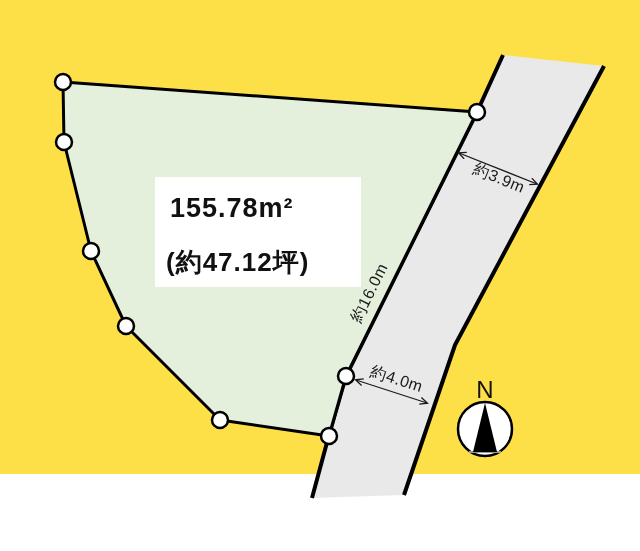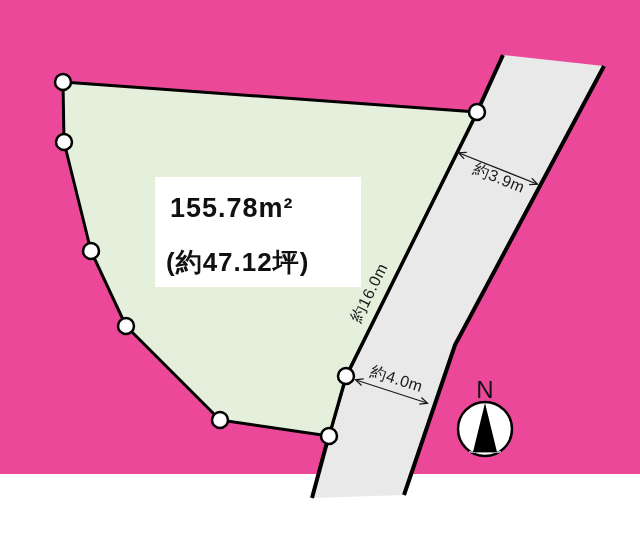--- a/index.html
+++ b/index.html
@@ -8,21 +8,21 @@
     background: #ffffff;
     width: 640px;
     height: 551px;
     overflow: hidden;
     font-family: "Liberation Sans", "DejaVu Sans", sans-serif;
   }
   .canvas {
     position: relative;
     width: 640px;
     height: 474px;
-    background: #ec4899;
+    background: #fde047;
   }
   svg { display: block; }
   .dim-label {
     font-size: 16px;
     fill: #1a1a1a;
     font-weight: 500;
     letter-spacing: 0.5px;
   }
   .area-text {
     fill: #111111;

